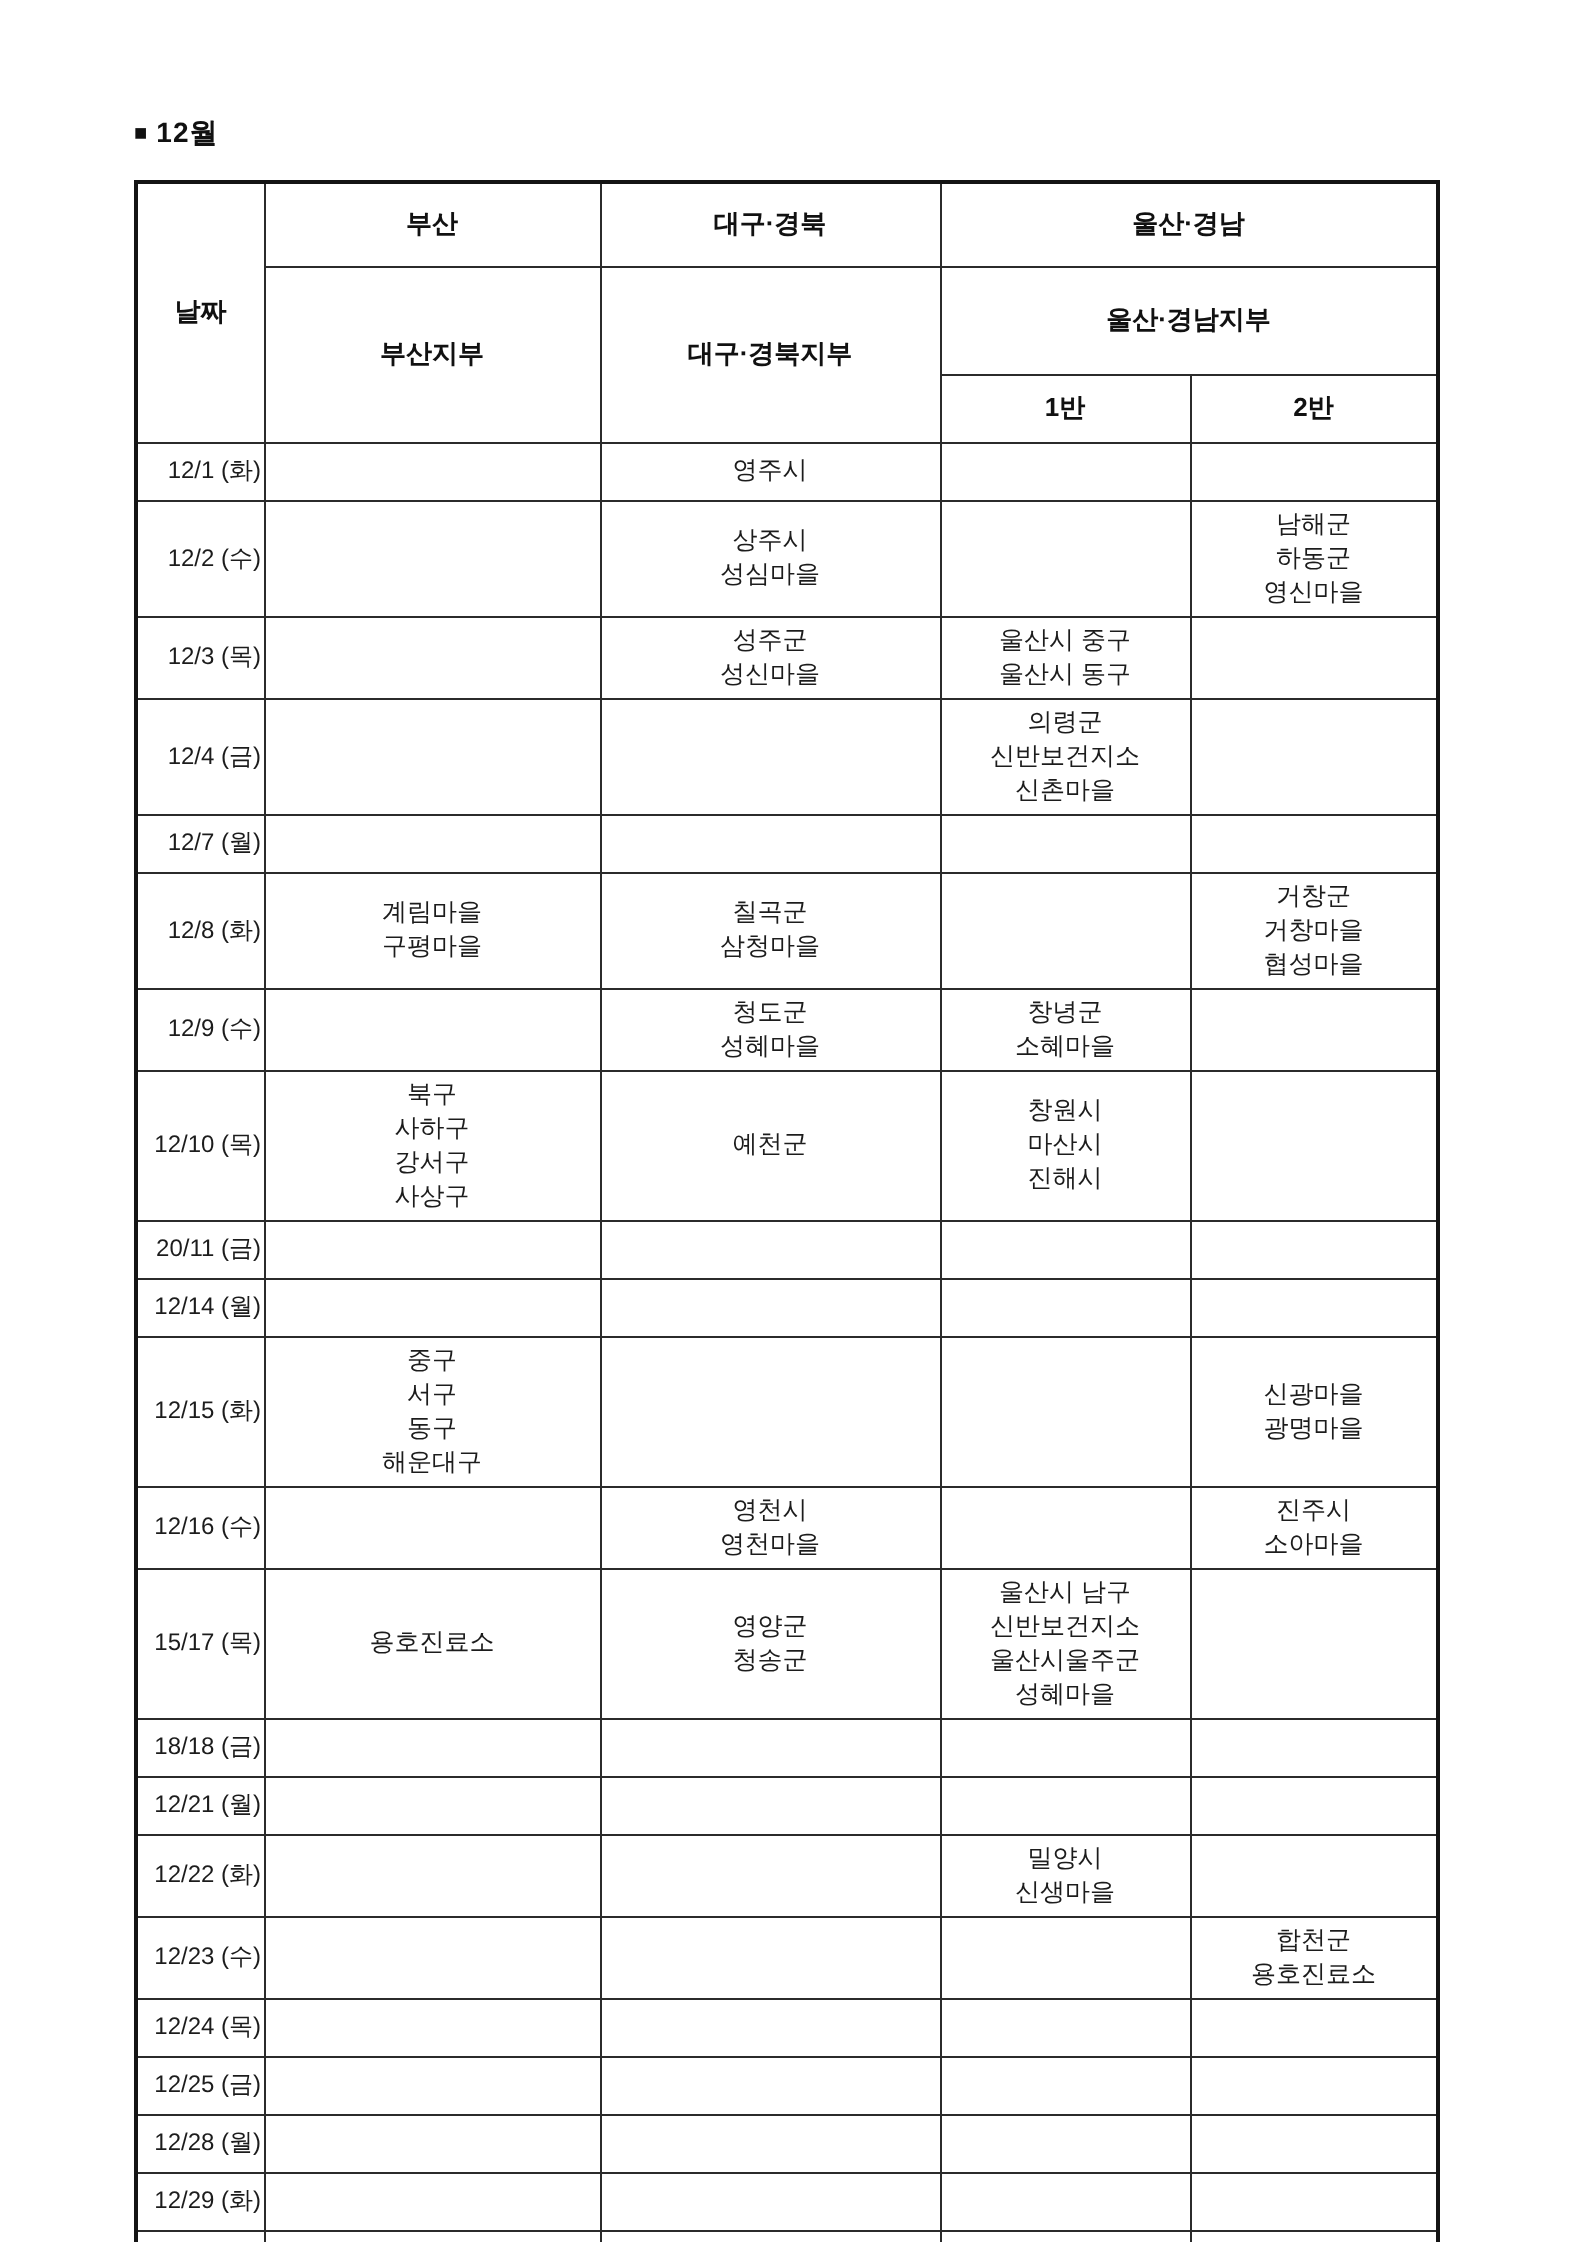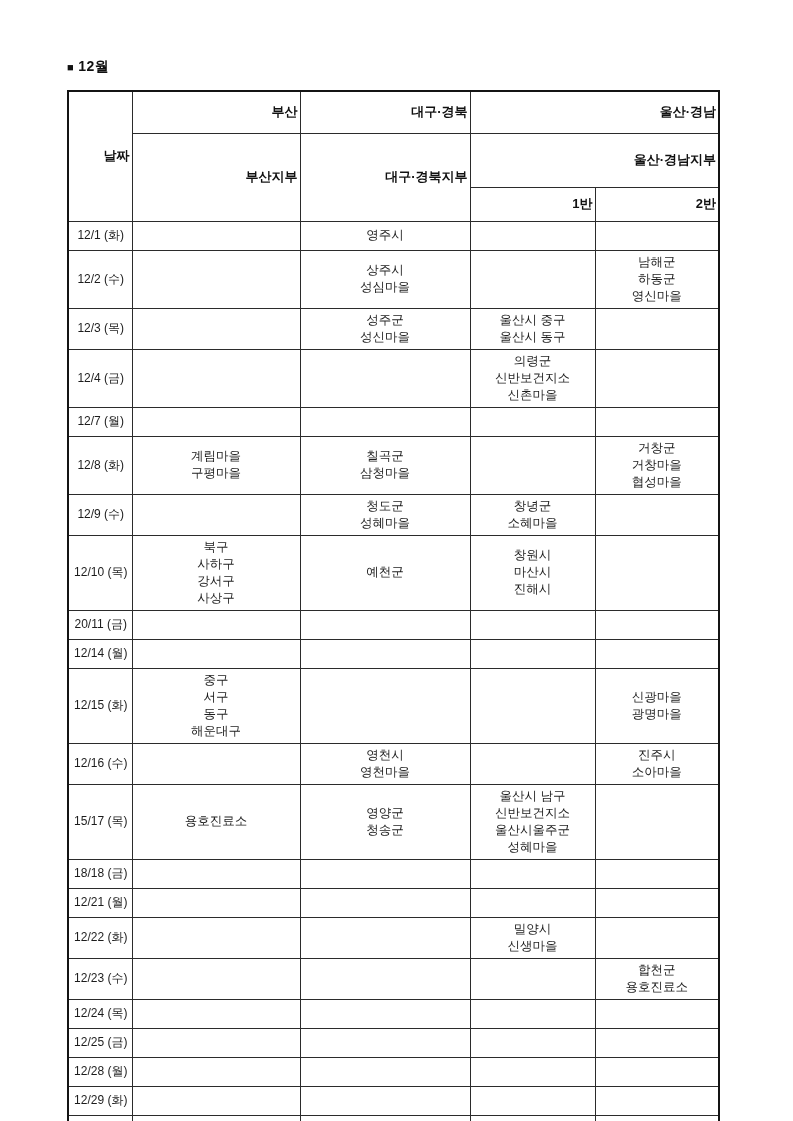--- a/index.html
+++ b/index.html
@@ -44,38 +44,38 @@
   }
   table.schedule th,
   table.schedule td {
     border: 1px solid #2b2b2b;
     vertical-align: middle;
     overflow: hidden;
   }
   table.schedule th {
     font-size: 13px;
     font-weight: bold;
-    text-align: right;
+    text-align: center;
     color: #111;
     padding: 2px;
   }
   tr.h-row1 { height: 42px; }
   tr.h-row2 { height: 54px; }
   tr.h-row3 { height: 34px; }
   table.schedule td {
     font-size: 12.5px;
     line-height: 17px;
     text-align: center;
     white-space: pre-line;
     padding: 3px 2px;
     height: 22px;
     color: #1c1c1c;
   }
   table.schedule td.date {
-    text-align: center;
+    text-align: right;
     white-space: nowrap;
     font-size: 12px;
     padding: 2px 1px 2px 2px;
     letter-spacing: 0px;
   }
 </style>
 </head>
 <body>
 
 <div class="sheet">

